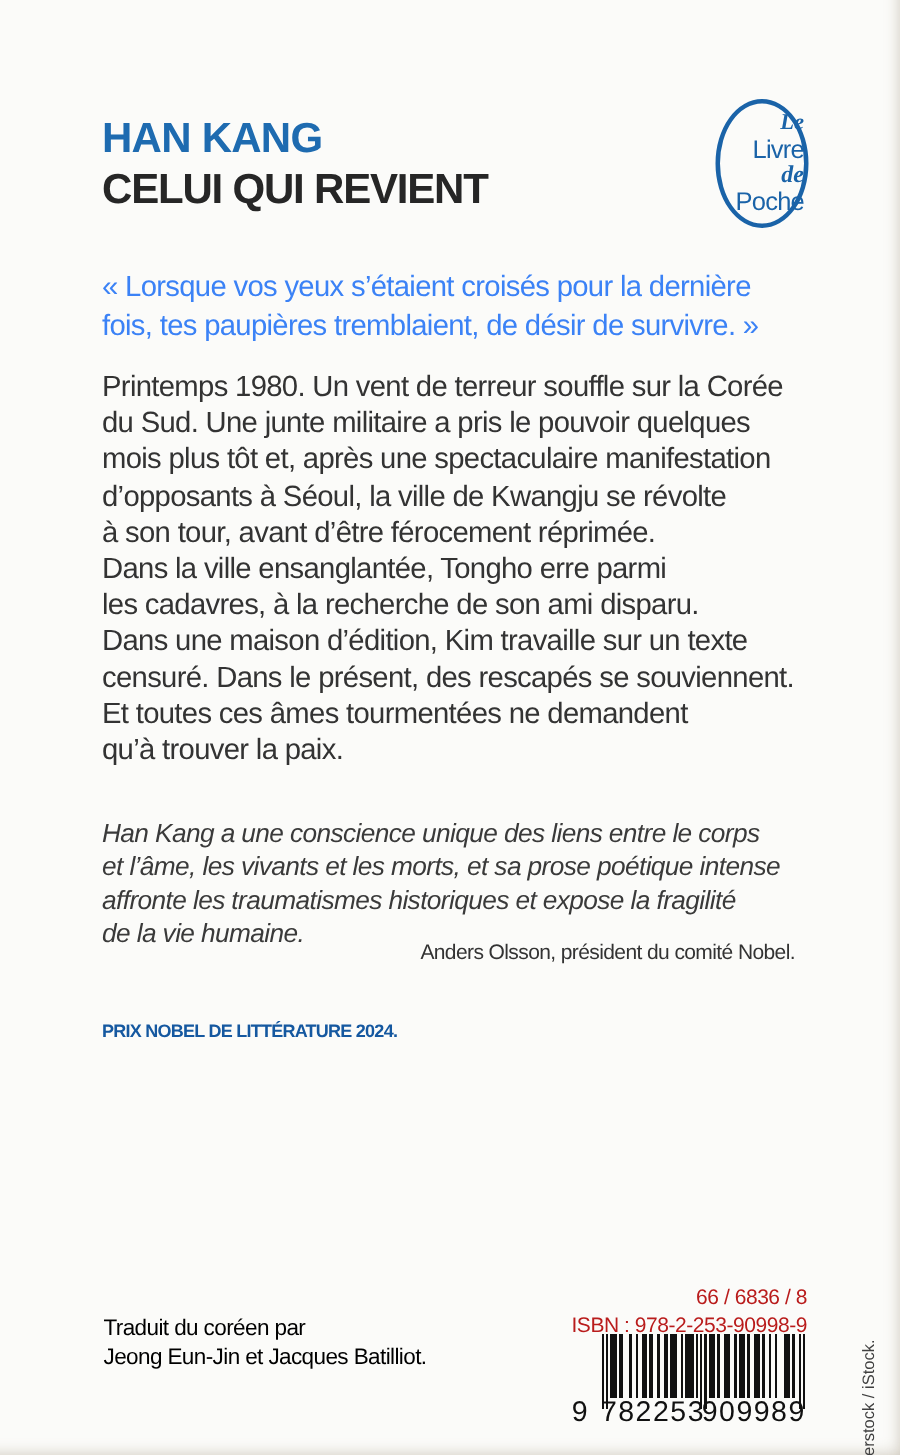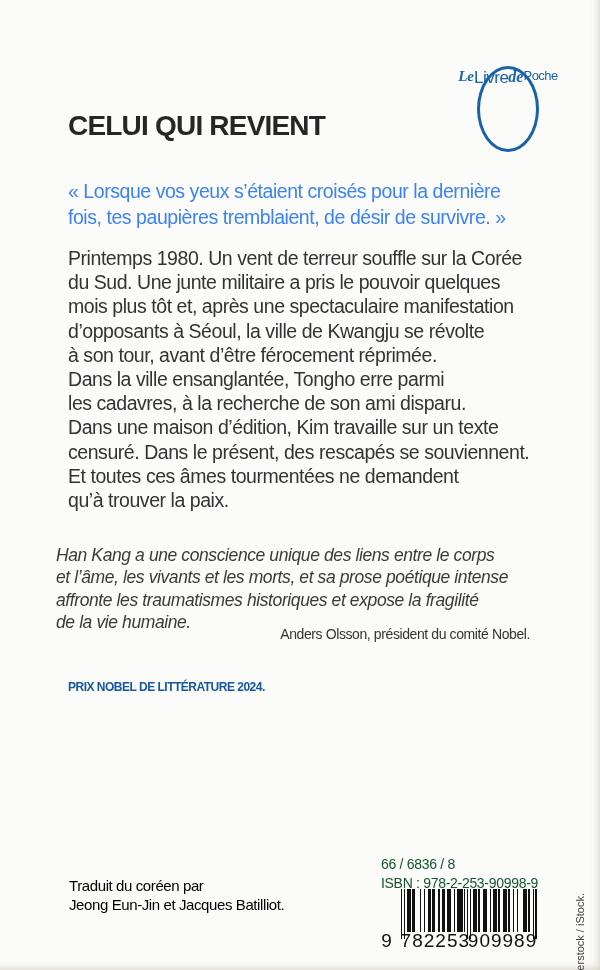--- a/index.html
+++ b/index.html
@@ -9,45 +9,46 @@
     font-family:"Liberation Sans",sans-serif;
     box-shadow:inset -7px -7px 10px -7px rgba(150,138,112,0.45);
   }
   .abs{position:absolute;}
   .pre{white-space:pre-line;}
   .author{left:68px;top:76px;font-size:28px;font-weight:bold;letter-spacing:-0.5px;color:var(--accent-blue,#1e6bb0);}
   .title{left:68px;top:110px;font-size:28px;font-weight:bold;letter-spacing:-0.8px;color:#262626;}
   .logo{
     left:477px;top:66px;width:56px;height:80px;
     border:3px solid var(--logo-blue,#1a63a8);border-radius:50%;
-    display:flex;flex-direction:row;align-items:flex-start;justify-content:center;
+    display:flex;flex-direction:column;align-items:flex-end;justify-content:center;
     color:var(--logo-blue,#1a63a8);text-align:center;line-height:1;
   }
   .logo .le{font-family:"Liberation Serif",serif;font-style:italic;font-size:15px;font-weight:bold;margin-bottom:1px;}
   .logo .livre{font-size:17px;letter-spacing:-0.5px;margin-bottom:1px;}
   .logo .de{font-family:"Liberation Serif",serif;font-style:italic;font-size:16px;font-weight:bold;margin-bottom:1px;}
-  .logo .poche{font-size:13px;letter-spacing:-0.5px;}
+  .logo .poche{font-size:17px;letter-spacing:-0.5px;}
   .quote{left:68px;top:179px;width:510px;font-size:19.5px;line-height:25.5px;letter-spacing:-0.45px;color:#3b82f6;}
   .synopsis{left:68px;top:246px;width:510px;font-size:19.5px;line-height:24.2px;letter-spacing:-0.45px;color:#333;}
-  .review{left:56px;top:544px;width:520px;font-size:17.5px;font-style:italic;line-height:22.4px;letter-spacing:-0.4px;color:#3a3a3a;}
+  .review{left:68px;top:544px;width:520px;font-size:17.5px;font-style:italic;line-height:22.4px;letter-spacing:-0.4px;color:#3a3a3a;}
   .attribution{left:68px;top:626px;width:462px;text-align:right;font-size:14px;letter-spacing:-0.4px;color:#333;}
   .award{left:68px;top:680px;font-size:12px;font-weight:bold;letter-spacing:-0.5px;color:var(--award-blue,#1558a0);}
   .translators{left:69px;top:876px;font-size:15px;line-height:19px;letter-spacing:-0.4px;color:#000000;}
-  .codes{top:855px;right:62px;text-align:left;font-size:14px;line-height:18.5px;letter-spacing:-0.3px;color:#14532d;}
+  .codes{top:855px;right:62px;text-align:right;font-size:14px;line-height:18.5px;letter-spacing:-0.3px;color:#b91c1c;}
   .barcode-wrap{left:377px;top:889px;width:162px;height:60px;background:#fbfbf9;}
   .credit{
     bottom:77px;right:14px;font-size:11px;letter-spacing:0;color:#3f3f3f;white-space:nowrap;
     transform-origin:100% 100%;transform:rotate(-90deg);
   }
 </style>
 </head>
 <body>
 
 <div class="page">
 
+  <div class="abs author">HAN KANG</div>
   <div class="abs title">CELUI QUI REVIENT</div>
 
   <div class="abs logo">
     <span class="le">Le</span>
     <span class="livre">Livre</span>
     <span class="de">de</span>
     <span class="poche">Poche</span>
   </div>
 
   <div class="abs quote pre">« Lorsque vos yeux s’étaient croisés pour la dernière

